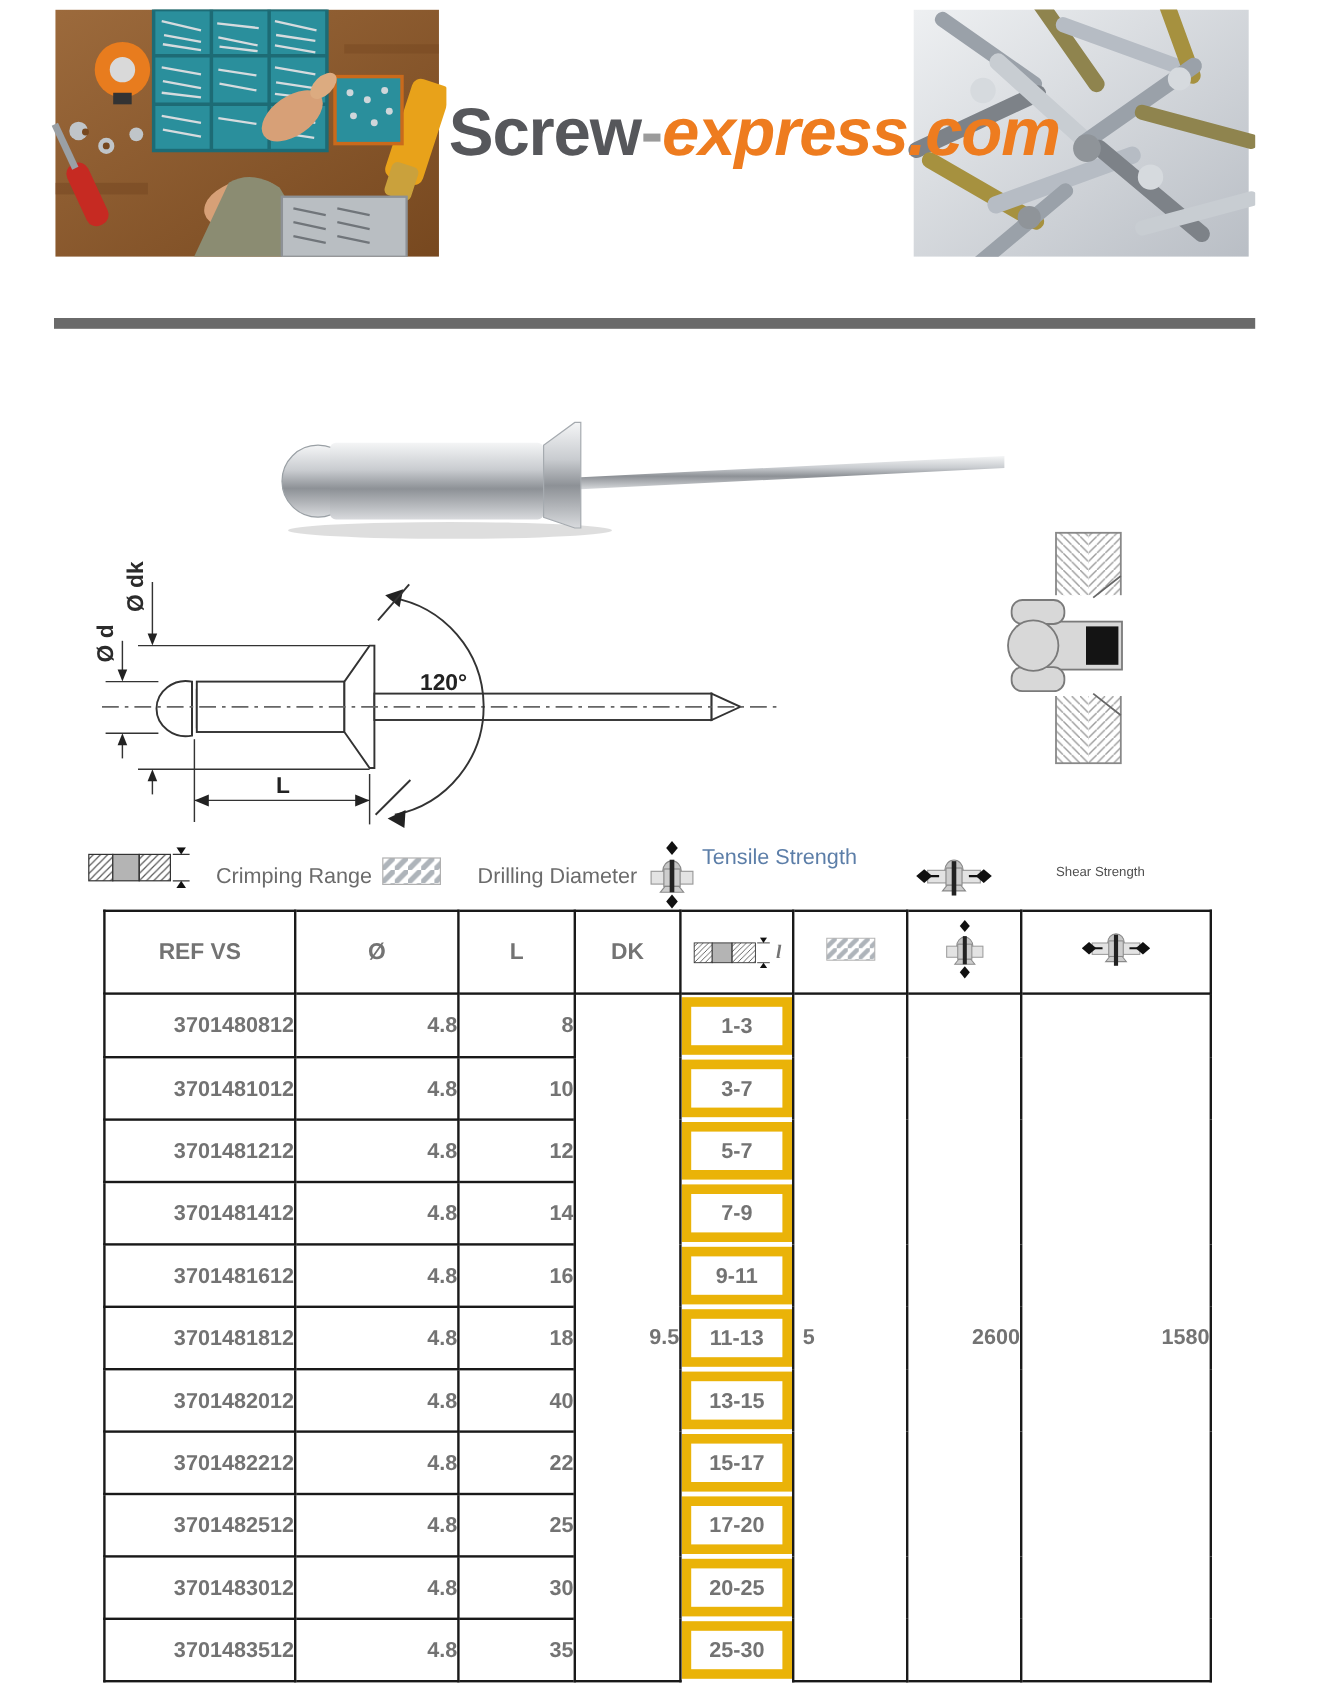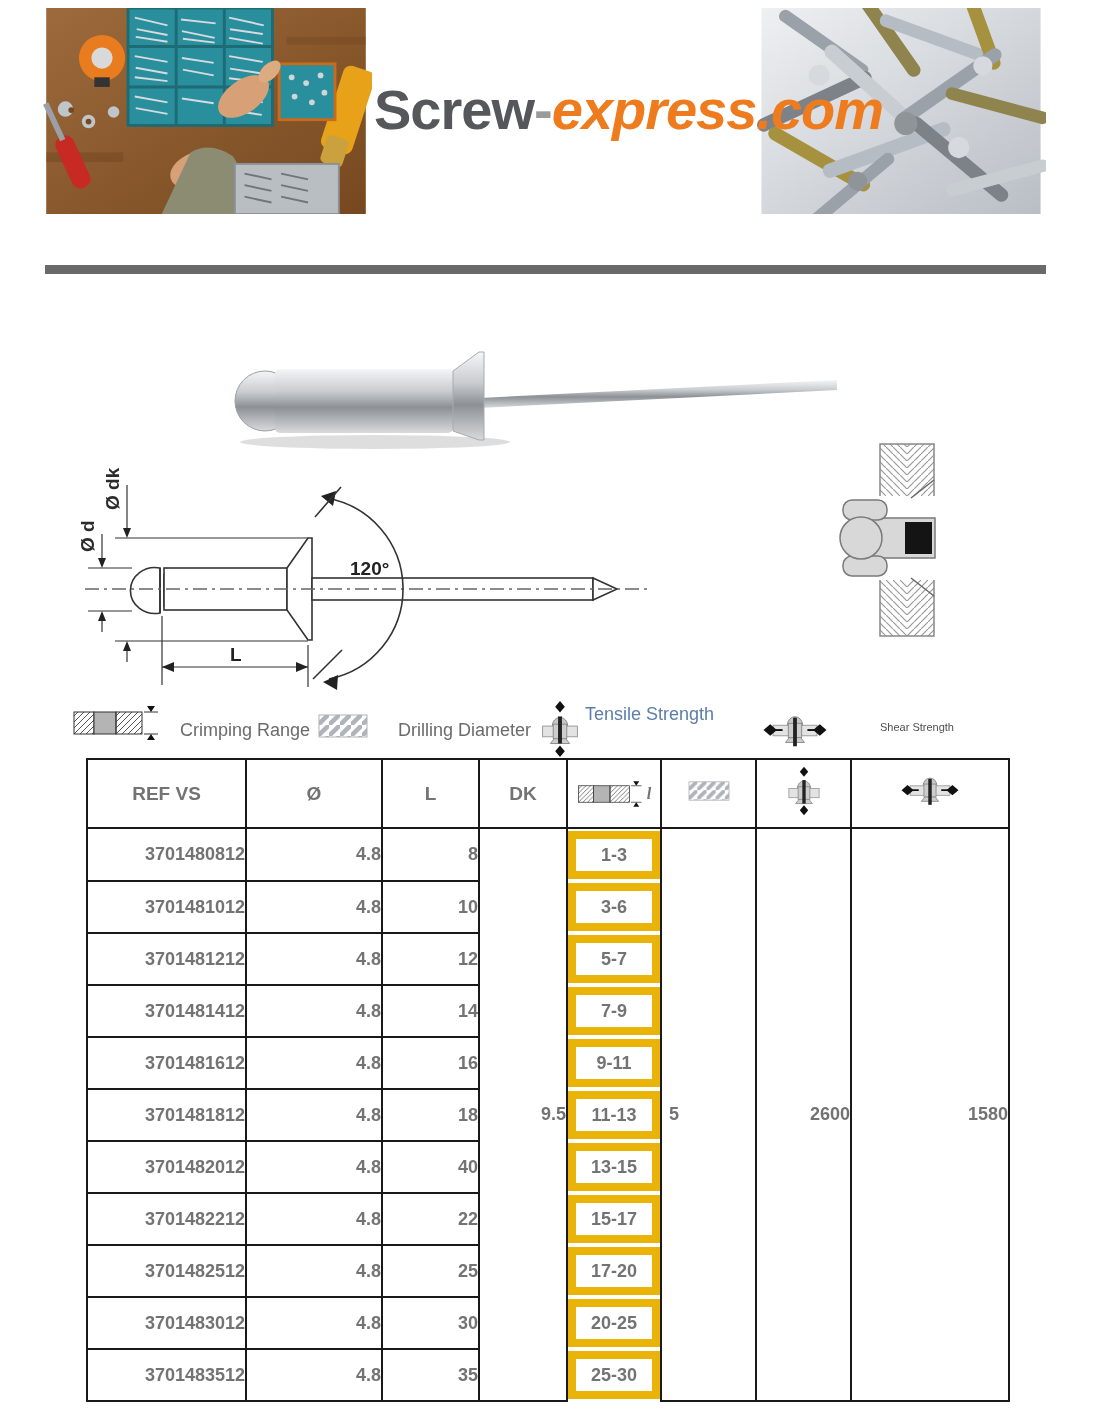--- a/index.html
+++ b/index.html
@@ -374,21 +374,21 @@
           </td>
           <td class="c-drill" rowspan="11">5</td>
           <td class="c-tens" rowspan="11">2600</td>
           <td class="c-shear" rowspan="11">1580</td>
         </tr>
         <tr>
           <td class="c-ref">3701481012</td>
           <td class="c-dia">4.8</td>
           <td class="c-len">10</td>
           <td class="c-crimp">
-            <div class="box">3-6</div>
+            <div class="box">3-7</div>
           </td>
         </tr>
         <tr>
           <td class="c-ref">3701481212</td>
           <td class="c-dia">4.8</td>
           <td class="c-len">12</td>
           <td class="c-crimp">
             <div class="box">5-7</div>
           </td>
         </tr>

